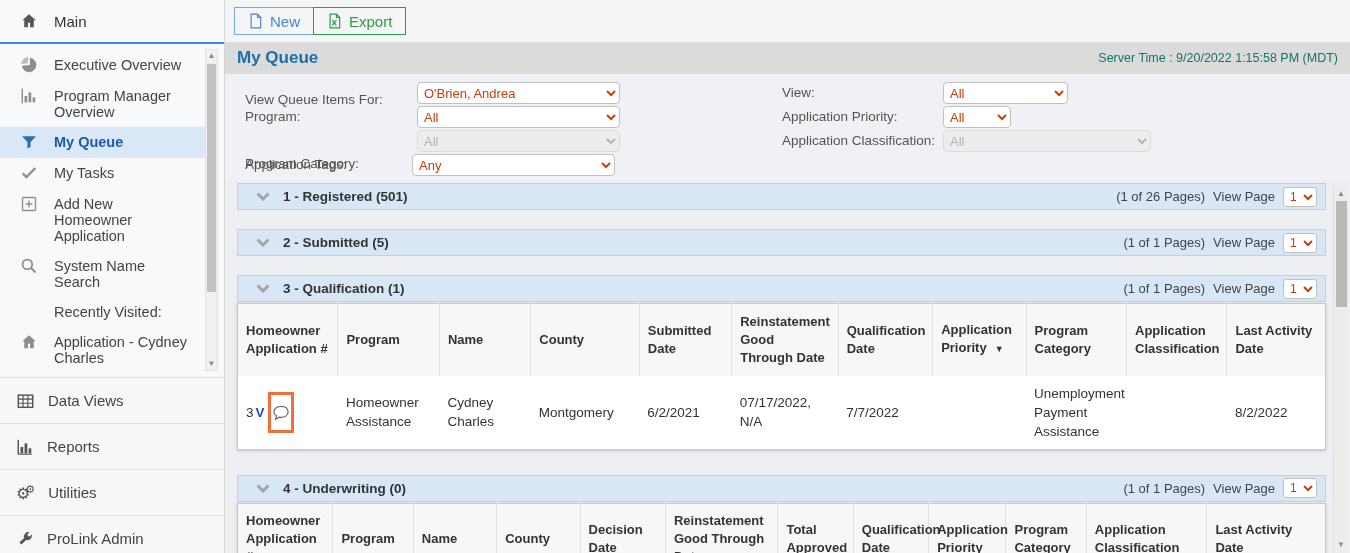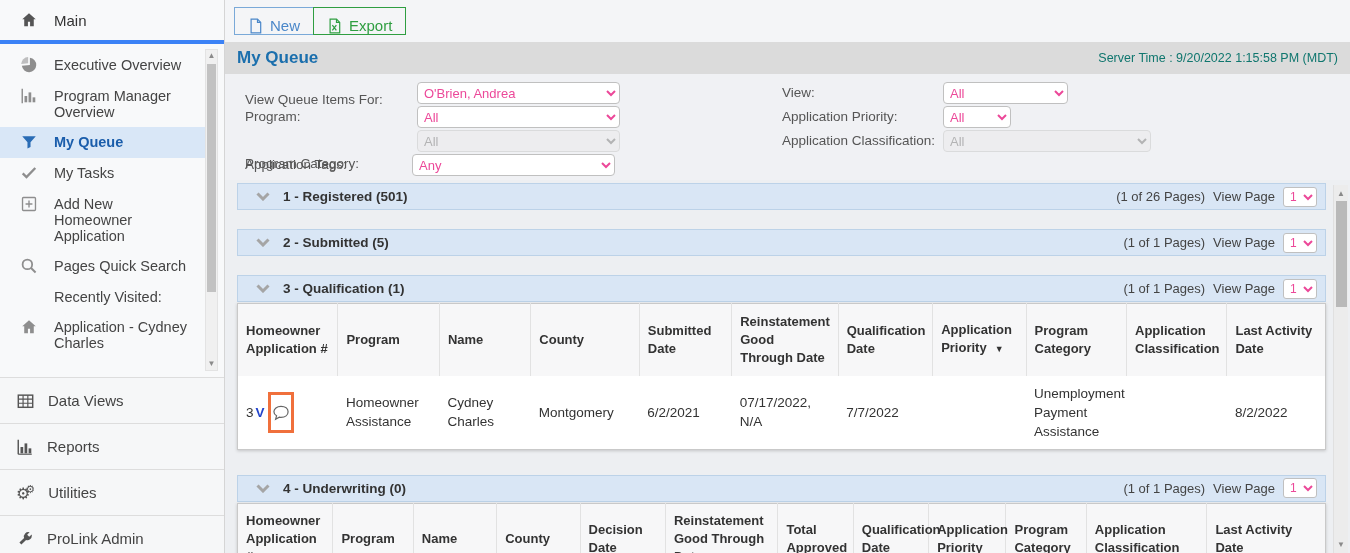--- a/index.html
+++ b/index.html
@@ -7,21 +7,21 @@
   body {
     font-family:"Liberation Sans","DejaVu Sans",sans-serif;
     background:#edeff2; position:relative; color:#333;
   }
   svg { display:block; }
 
   
   .sidebar { position:absolute; left:0; top:0; bottom:0; width:225px;
     background:#f8f9fa; border-right:1px solid #d5d5d5; display:flex; flex-direction:column; }
   .sb-main { height:44px; flex:0 0 44px; display:flex; align-items:center; gap:16px;
-    padding-left:20px; font-size:15px; color:#333; border-bottom:4px solid #3b82f6; cursor:pointer; }
+    padding-left:20px; font-size:15px; color:#333; border-bottom:2px solid #3b82f6; cursor:pointer; }
   .sb-main .ic { color:#555; }
   .sb-nav { position:relative; height:333px; flex:0 0 333px; padding-top:6px; overflow:hidden; }
   .sb-item { display:flex; gap:16px; padding:7px 14px 7px 20px; margin-right:19px;
     font-size:14.5px; line-height:16px; color:#444; cursor:pointer; align-items:flex-start; }
   .sb-item .ic { color:#8e8e8e; flex:0 0 18px; margin-top:-1px; }
   .sb-item.noicon { padding-left:54px; }
   .sb-item.selected { background:#d9e7f7; color:#1a5dab; font-weight:bold; }
   .sb-item.selected .ic { color:#2a6cb5; }
   .sb-scroll { position:absolute; right:6px; top:5px; width:13px; height:322px;
     background:#f0f0f0; border:1px solid #e3e3e3; }
@@ -32,34 +32,34 @@
   .sb-bottom { margin-top:auto; }
   .sb-bitem { height:46px; display:flex; align-items:center; gap:13px; padding-left:16px;
     border-top:1px solid #ddd; font-size:15px; color:#444; cursor:pointer; background:#f6f7f8; }
   .sb-bitem .ic { color:#555; }
   .gear-wrap { color:#555; font-size:16px; line-height:1; }
   .gear-wrap .g2 { font-size:11px; margin-left:-5px; vertical-align:6px; }
 
   
   .main { position:absolute; left:225px; right:0; top:0; bottom:0; }
   .toolbar { height:42px; background:#f4f5f7; display:flex; align-items:center; padding-left:9px; }
-  .btn { display:inline-flex; align-items:flex-end; gap:7px; height:28px; padding:0 13px;
+  .btn { display:inline-flex; align-items:center; gap:7px; height:28px; padding:0 13px;
     background:transparent; font-size:15px; cursor:pointer;
     font-family:"Liberation Sans","DejaVu Sans",sans-serif; }
   .btn-new { border:1px solid #7aa9d8; color:#4a87c9; }
   .btn-export { border:1px solid #2f9e41; color:#2f9e41; margin-left:-1px; }
 
   .titlebar { height:32px; background:#dbdbdb; display:flex; align-items:center; padding:0 12px; }
   .titlebar .title { color:#1b6fad; font-size:17px; font-weight:bold; }
   .titlebar .stime { margin-left:auto; font-size:12.5px; color:#0f766e; }
 
   
   .filters { position:relative; height:106px; background:#f0f1f4; }
   .f-label { position:absolute; font-size:13.5px; color:#555; }
-  .sel { position:absolute; height:22px; font-size:13px; color:#ec4899; background:#fff;
+  .sel { position:absolute; height:22px; font-size:13px; color:#c2410c; background:#fff;
     border:1px solid #c0c0c0; border-radius:4px; padding:0 2px;
     font-family:"Liberation Sans","DejaVu Sans",sans-serif; }
   .sel:disabled { background:#ececed; color:#9a9a9a; border-color:#d2d2d2; }
 
   
   .sections { position:absolute; top:180px; left:0; right:0; bottom:0; background:#edeff2;
     padding:3px 24px 0 12px; overflow:hidden; }
   .sec-head { height:27px; background:#d9e6f5; border:1px solid #bcd2e8; display:flex;
     align-items:center; padding:0 8px 0 18px; margin-bottom:19px; cursor:pointer; }
   .sec-head .chev { margin-right:13px; }
@@ -151,21 +151,21 @@
       </span>
       <span>Add New Homeowner Application</span>
     </div>
     <div class="sb-item">
       <span class="ic">
         <svg width="18" height="18" viewBox="0 0 20 20">
             <circle cx="8.2" cy="8.2" r="5.3" fill="none" stroke="currentColor" stroke-width="2"></circle>
             <path d="M12.3 12.3l5 5" stroke="currentColor" stroke-width="2.2" fill="none"></path>
           </svg>
       </span>
-      <span>Pages Quick Search</span>
+      <span>System Name Search</span>
     </div>
     <div class="sb-item noicon">
       <span>Recently Visited:</span>
     </div>
     <div class="sb-item">
       <span class="ic">
         <svg width="18" height="18" viewBox="0 0 20 20">
             <path d="M10 2.5L2.5 9.2h2.2V17h4.1v-5h2.4v5h4.1V9.2h2.2z" fill="currentColor"></path>
           </svg>
       </span>

